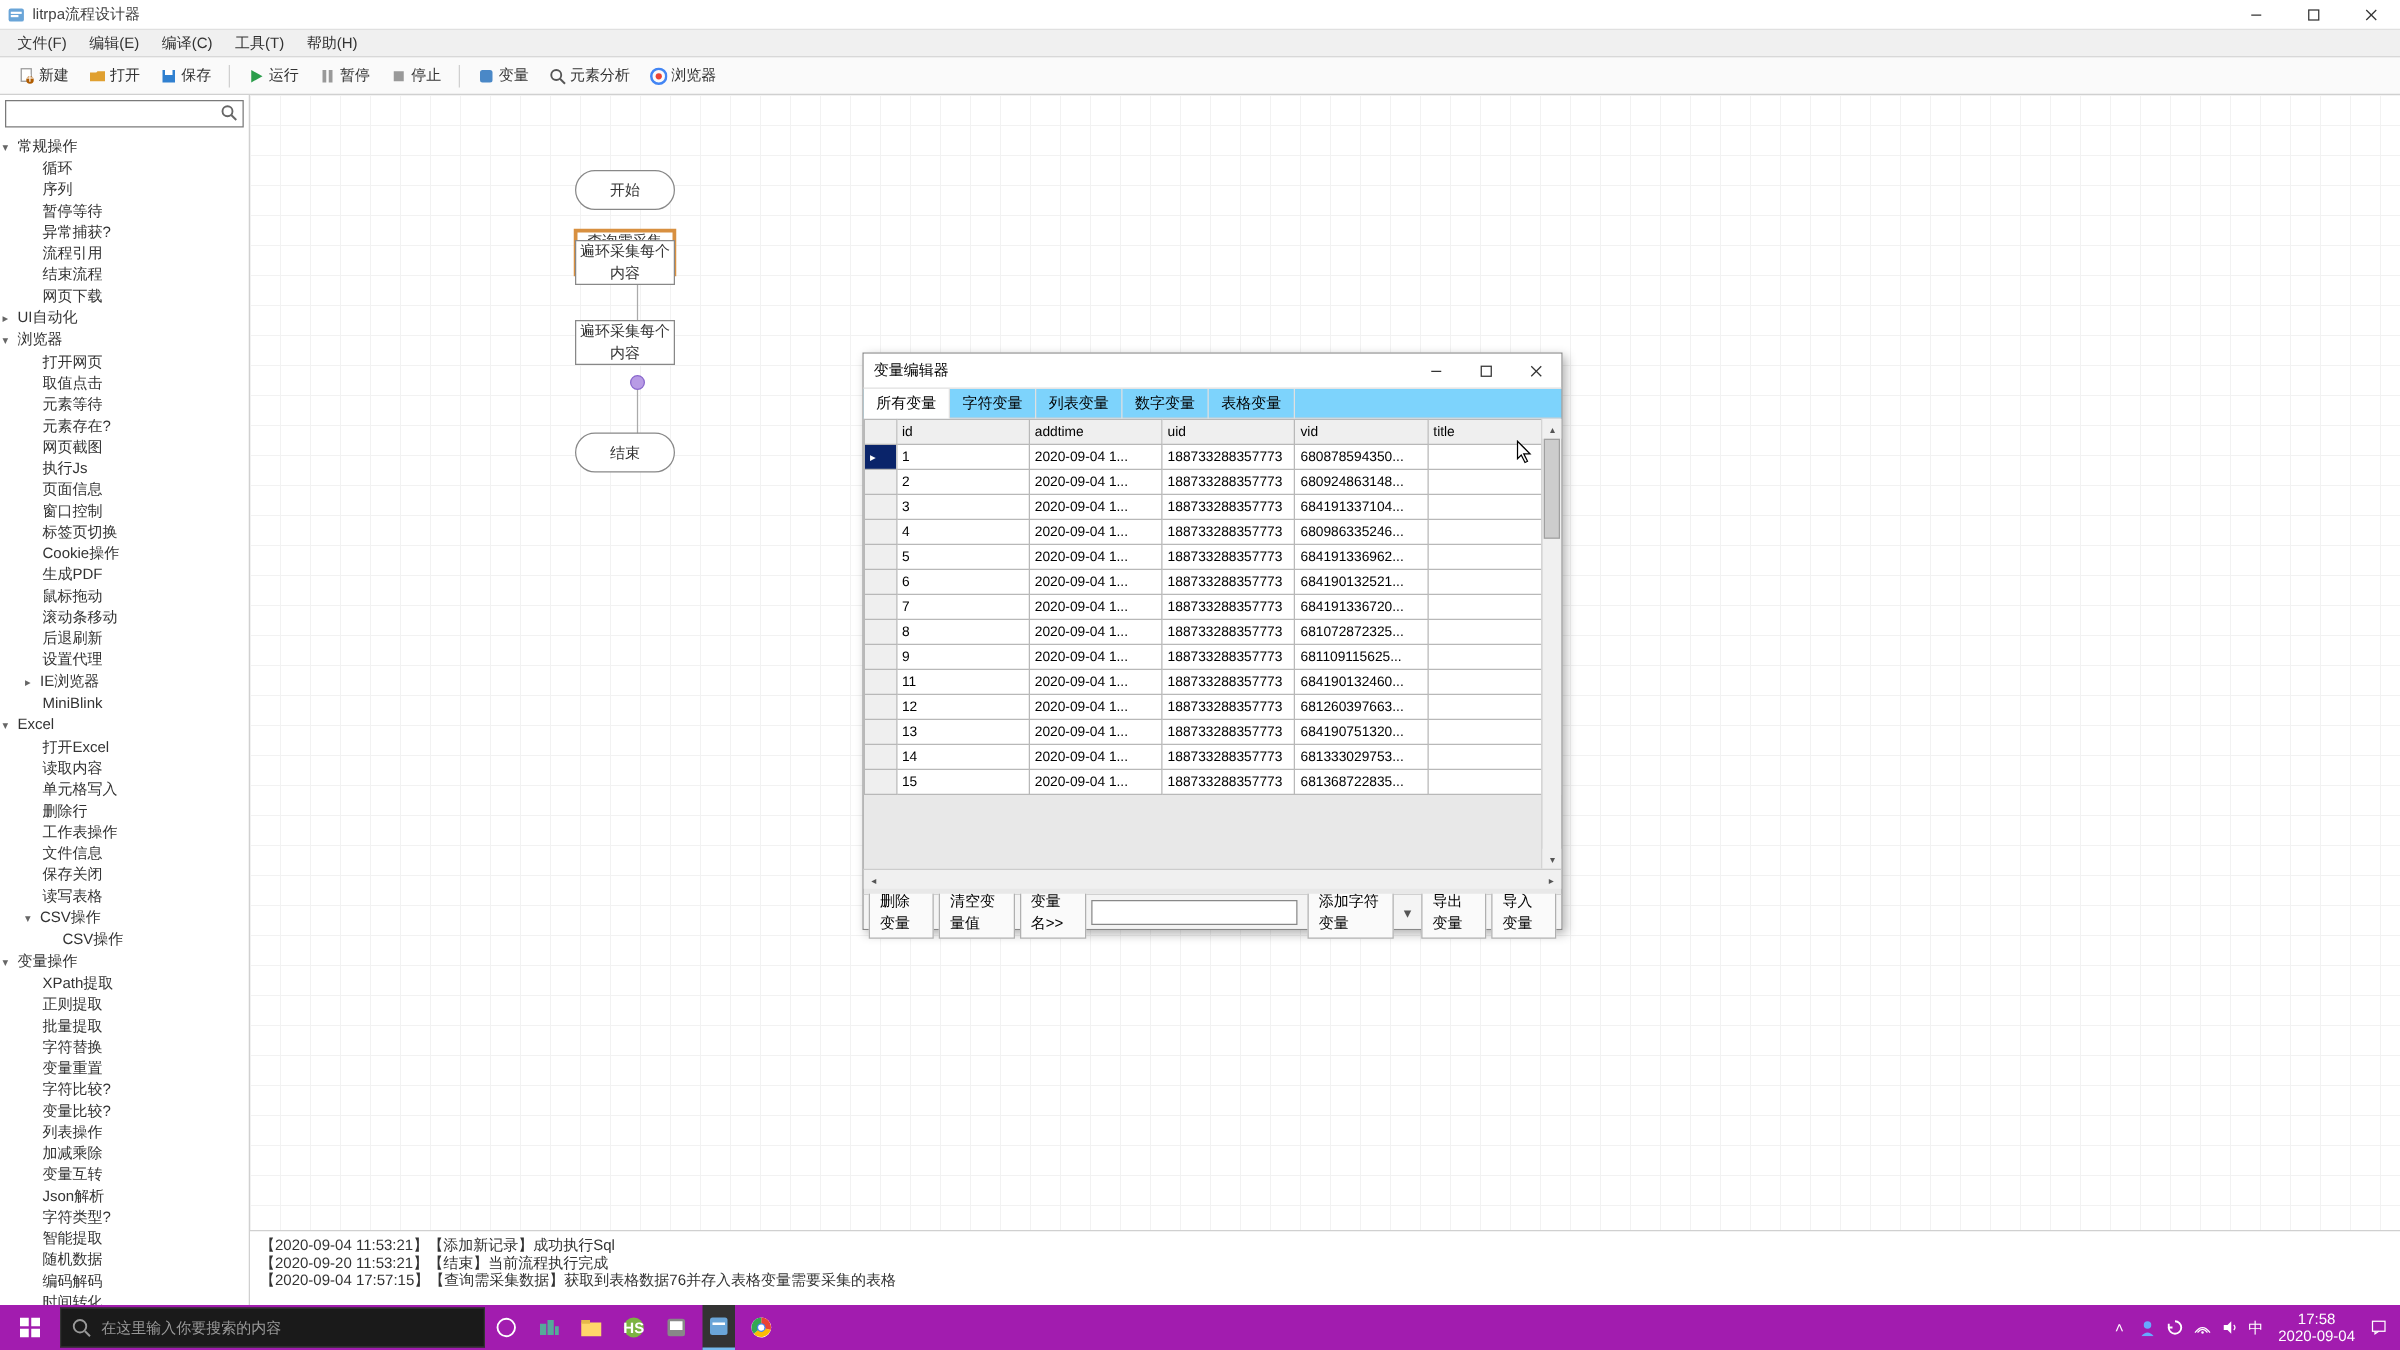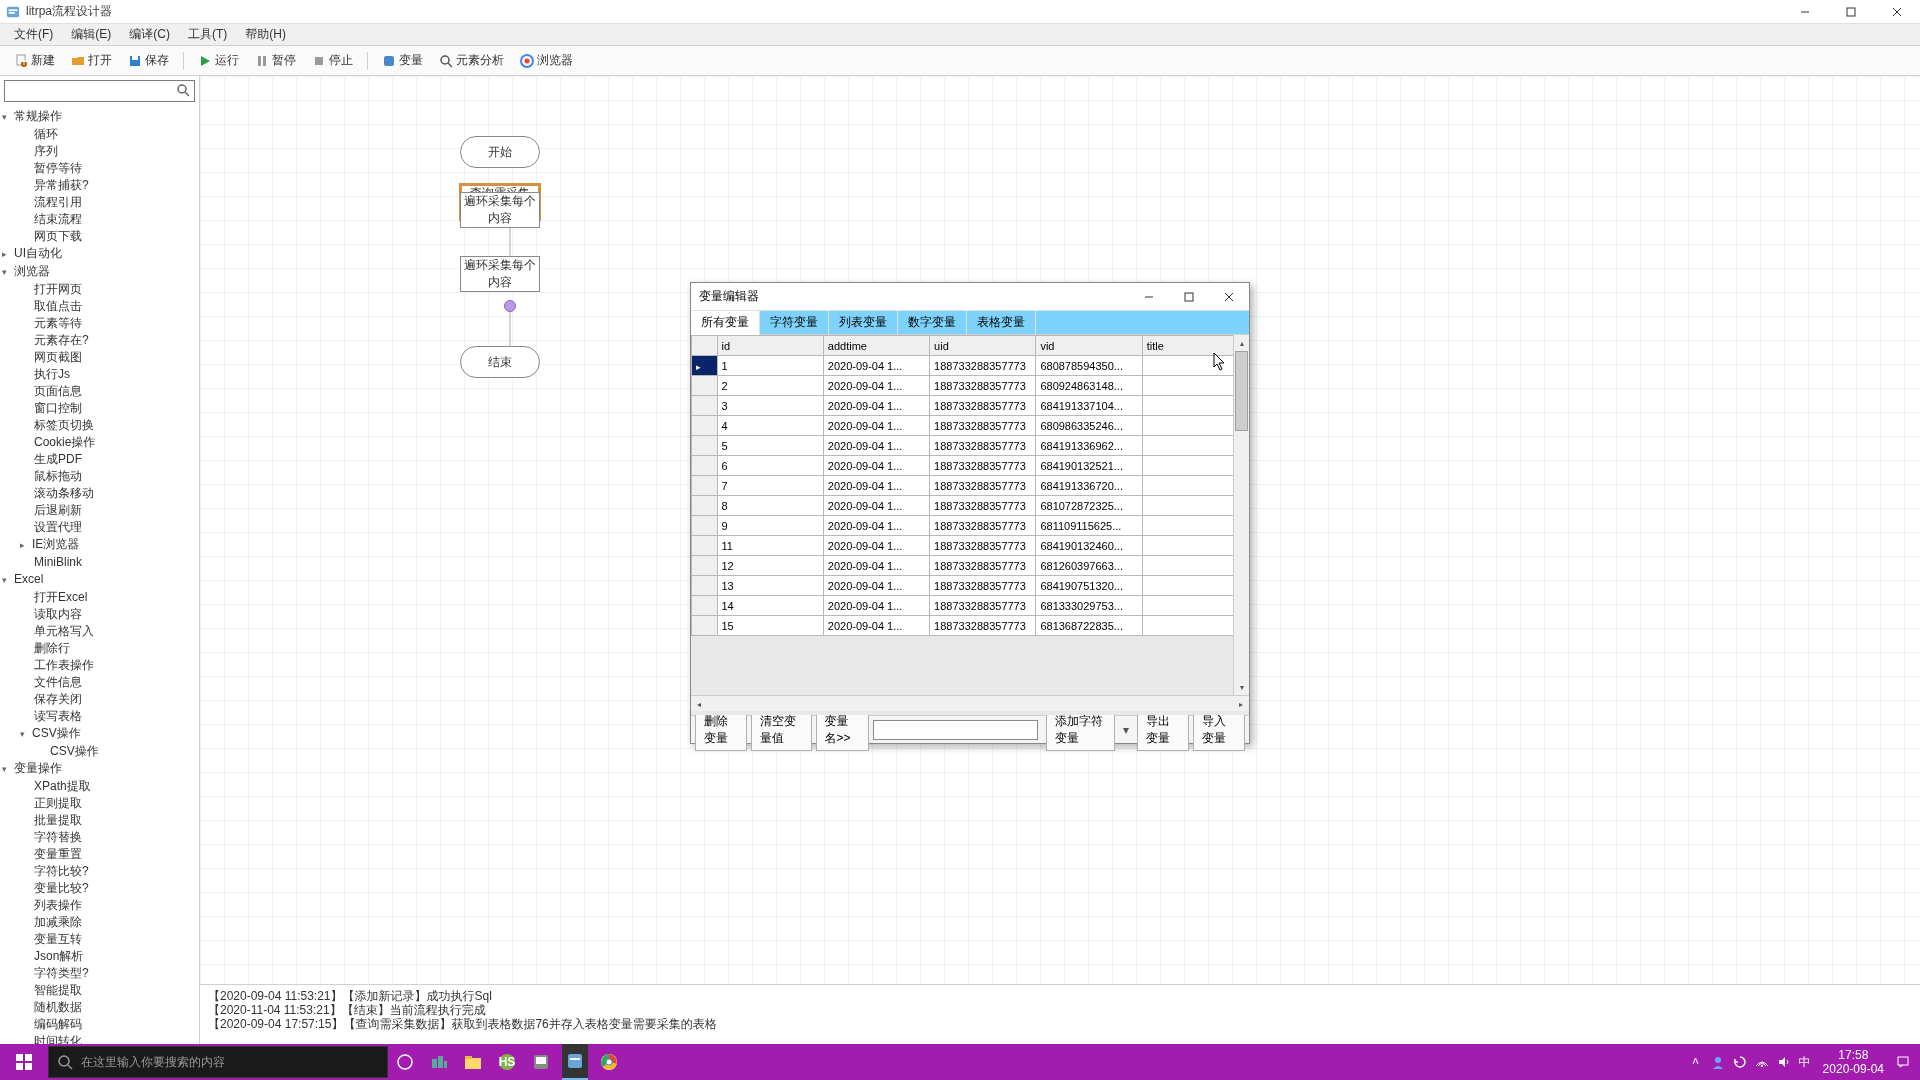--- a/index.html
+++ b/index.html
@@ -315,21 +315,21 @@
       <div style="height:90px;"></div>
       <div class="flow-node flow-terminal" style="margin:0 auto;">
           <span>结束</span>
         </div>
     </div>
   </div>
 </div>
 
 <div class="logpanel" id="logpanel">
     <div>【2020-09-04 11:53:21】【添加新记录】成功执行Sql</div>
-    <div>【2020-11-04 11:53:21】【结束】当前流程执行完成</div>
+    <div>【2020-09-20 11:53:21】【结束】当前流程执行完成</div>
     <div>【2020-09-04 17:57:15】【查询需采集数据】获取到表格数据76并存入表格变量需要采集的表格</div>
   </div>
 
 <div class="dialog" style="left:690px; top:282px;">
   <div class="dtitle">
     <span>变量编辑器</span>
     <div class="dwbtns">
       <div>
           <svg width="10" height="10">
             <line x1="1" y1="5" x2="9" y2="5" stroke="#333"></line>

